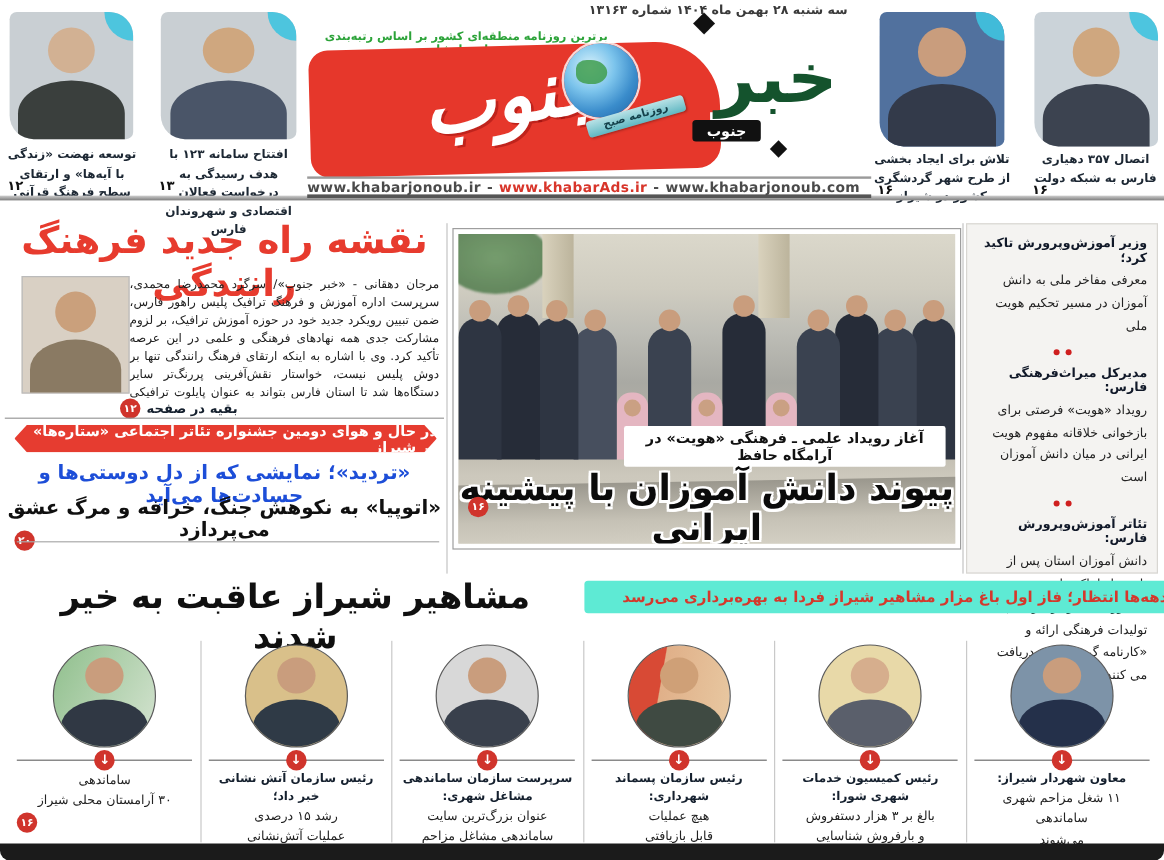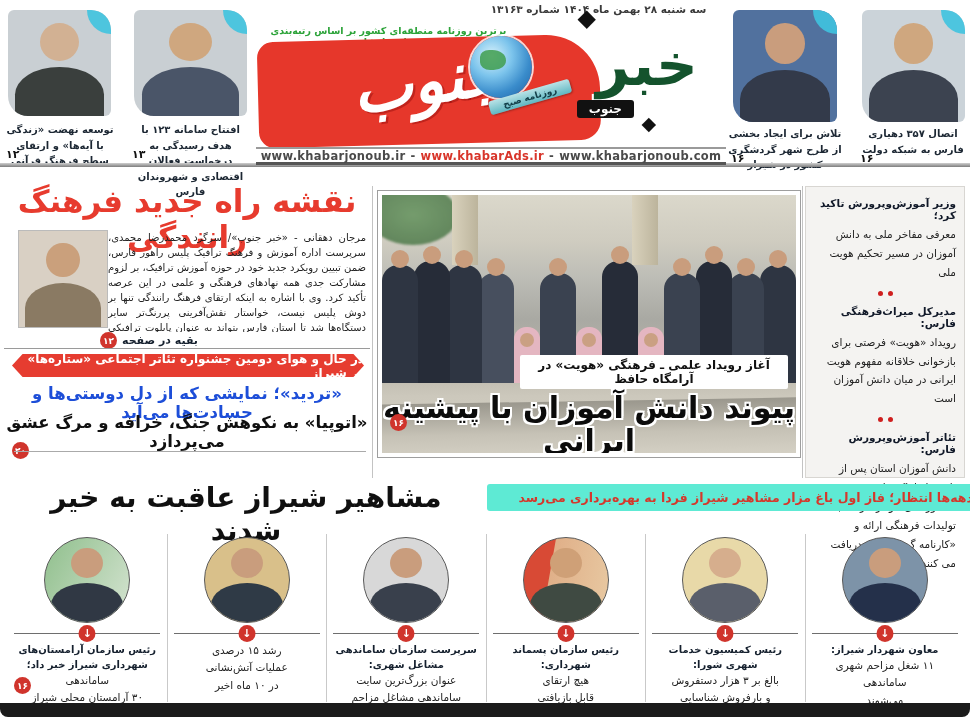--- a/index.html
+++ b/index.html
@@ -44,21 +44,21 @@
              background:radial-gradient(circle at 35% 32%, #d9f2fb 0%, #7cc4ec 35%, #3a8ccb 65%, #1d5fa2 100%);
              box-shadow:0 0 0 2px rgba(255,255,255,.8); }
   .m-globe::after { content:""; position:absolute; left:10px; top:14px; width:26px; height:20px;
              background:#3f9e4d; border-radius:40% 60% 55% 45%; opacity:.85; }
   .m-ribbon{ position:absolute; left:232px; top:90px; transform:rotate(-16deg);
              background:linear-gradient(180deg,#b9e2e6,#5fb7c2); color:#14404a;
              font-size:9px; font-weight:bold; padding:2px 14px; border-radius:3px;
              box-shadow:1px 1px 2px rgba(0,0,0,.3); }
   .m-urls { position:absolute; left:0; top:147px; width:470px; height:18px;
             border-top:2px solid #9a9a9a; border-bottom:3px solid #555;
-            display:flex; align-items:center; justify-content:center; gap:5px;
+            display:flex; align-items:center; gap:5px;
             direction:ltr; font-size:11.5px; font-weight:bold; color:#4a4a4a; letter-spacing:.3px; }
   .m-urls .red { color:#d8352a; }
 
   
   .lead-headline { position:absolute; left:4px; top:183px; width:366px; text-align:center;
                    font-size:31px; font-weight:bold; color:#e73b2e; }
   .lead-body { position:absolute; left:10px; top:230px; width:356px; height:102px;
                font-size:10px; color:#222; text-align:justify; line-height:1.5; overflow:hidden; }
   .lead-thumb { float:left; width:90px; height:98px; margin-left:8px; margin-bottom:2px;
                 position:relative; overflow:hidden; border:1px solid #bbb; background:#d9d0c4; }
@@ -301,21 +301,21 @@
     </div>
 
     <div class="official">
       <div class="oc-photo" style="background:linear-gradient(100deg,#d84a35 0%,#d84a35 32%,#e0b089 33%,#e8c9a2 100%);">
         <div class="sil" style="--suit:#3f4a42;--skin:#cfa077;"></div>
       </div>
       <div class="oc-div">
         <span class="oc-arrow">↓</span>
       </div>
       <div class="oc-title">رئیس سازمان پسماند شهرداری:</div>
-      <div class="oc-line">هیچ ارتقای</div>
+      <div class="oc-line">هیچ عملیات</div>
       <div class="oc-line">قابل بازیافتی</div>
       <div class="oc-line">دفن نمی‌شود</div>
     </div>
 
     <div class="official">
       <div class="oc-photo" style="background:#d8d8d8;">
         <div class="sil" style="--suit:#39404c;--skin:#c99d7d;"></div>
       </div>
       <div class="oc-div">
         <span class="oc-arrow">↓</span>
@@ -326,33 +326,33 @@
       <div class="oc-line">به نام شیراز ثبت شد</div>
     </div>
 
     <div class="official">
       <div class="oc-photo" style="background:#d9c08a;">
         <div class="sil" style="--suit:#2f3a46;--skin:#c99d7d;"></div>
       </div>
       <div class="oc-div">
         <span class="oc-arrow">↓</span>
       </div>
+      <div class="oc-title">رئیس سازمان آتش نشانی خبر داد؛</div>
       <div class="oc-line">رشد ۱۵ درصدی</div>
       <div class="oc-line">عملیات آتش‌نشانی</div>
       <div class="oc-line">در ۱۰ ماه اخیر</div>
     </div>
 
     <div class="official">
       <div class="oc-photo" style="background:linear-gradient(120deg,#8fbf8c,#d6e4d2);">
         <div class="sil" style="--suit:#303844;--skin:#c99d7d;"></div>
       </div>
       <div class="oc-div">
         <span class="oc-arrow">↓</span>
       </div>
-      <div class="oc-title">رئیس سازمان آرامستان‌های شهرداری شیراز خبر داد؛</div>
       <div class="oc-line">ساماندهی</div>
       <div class="oc-line">۳۰ آرامستان محلی شیراز</div>
       <span class="redcircle oc-pg">۱۶</span>
     </div>
 
   </div>
 
   <div class="bottom-bar"></div>
 </div>
 

